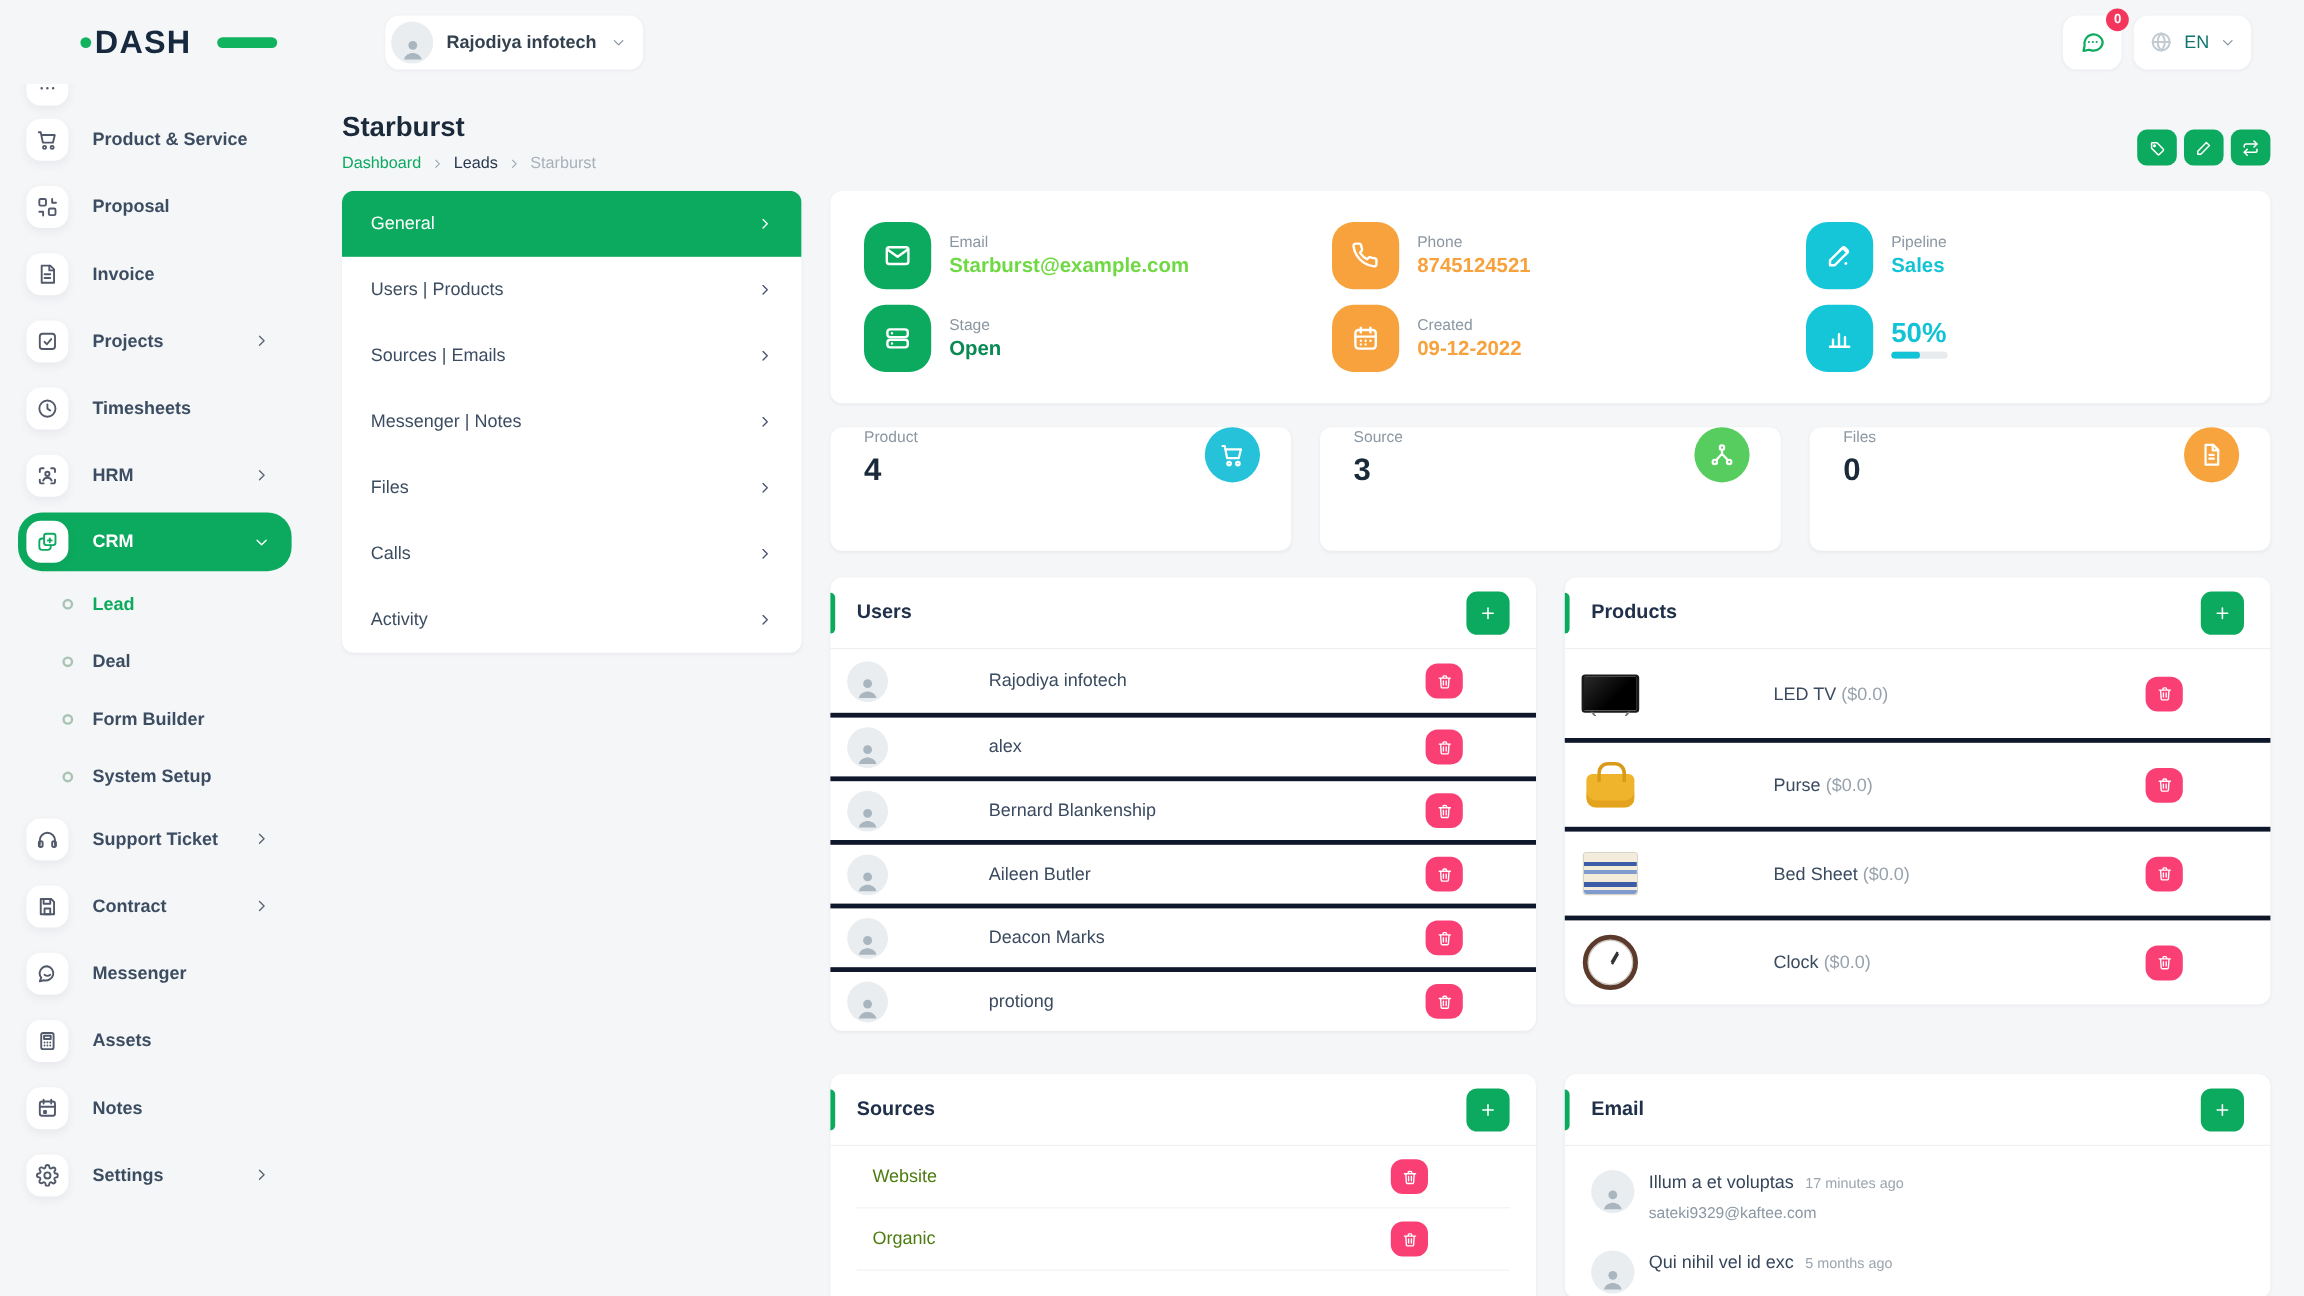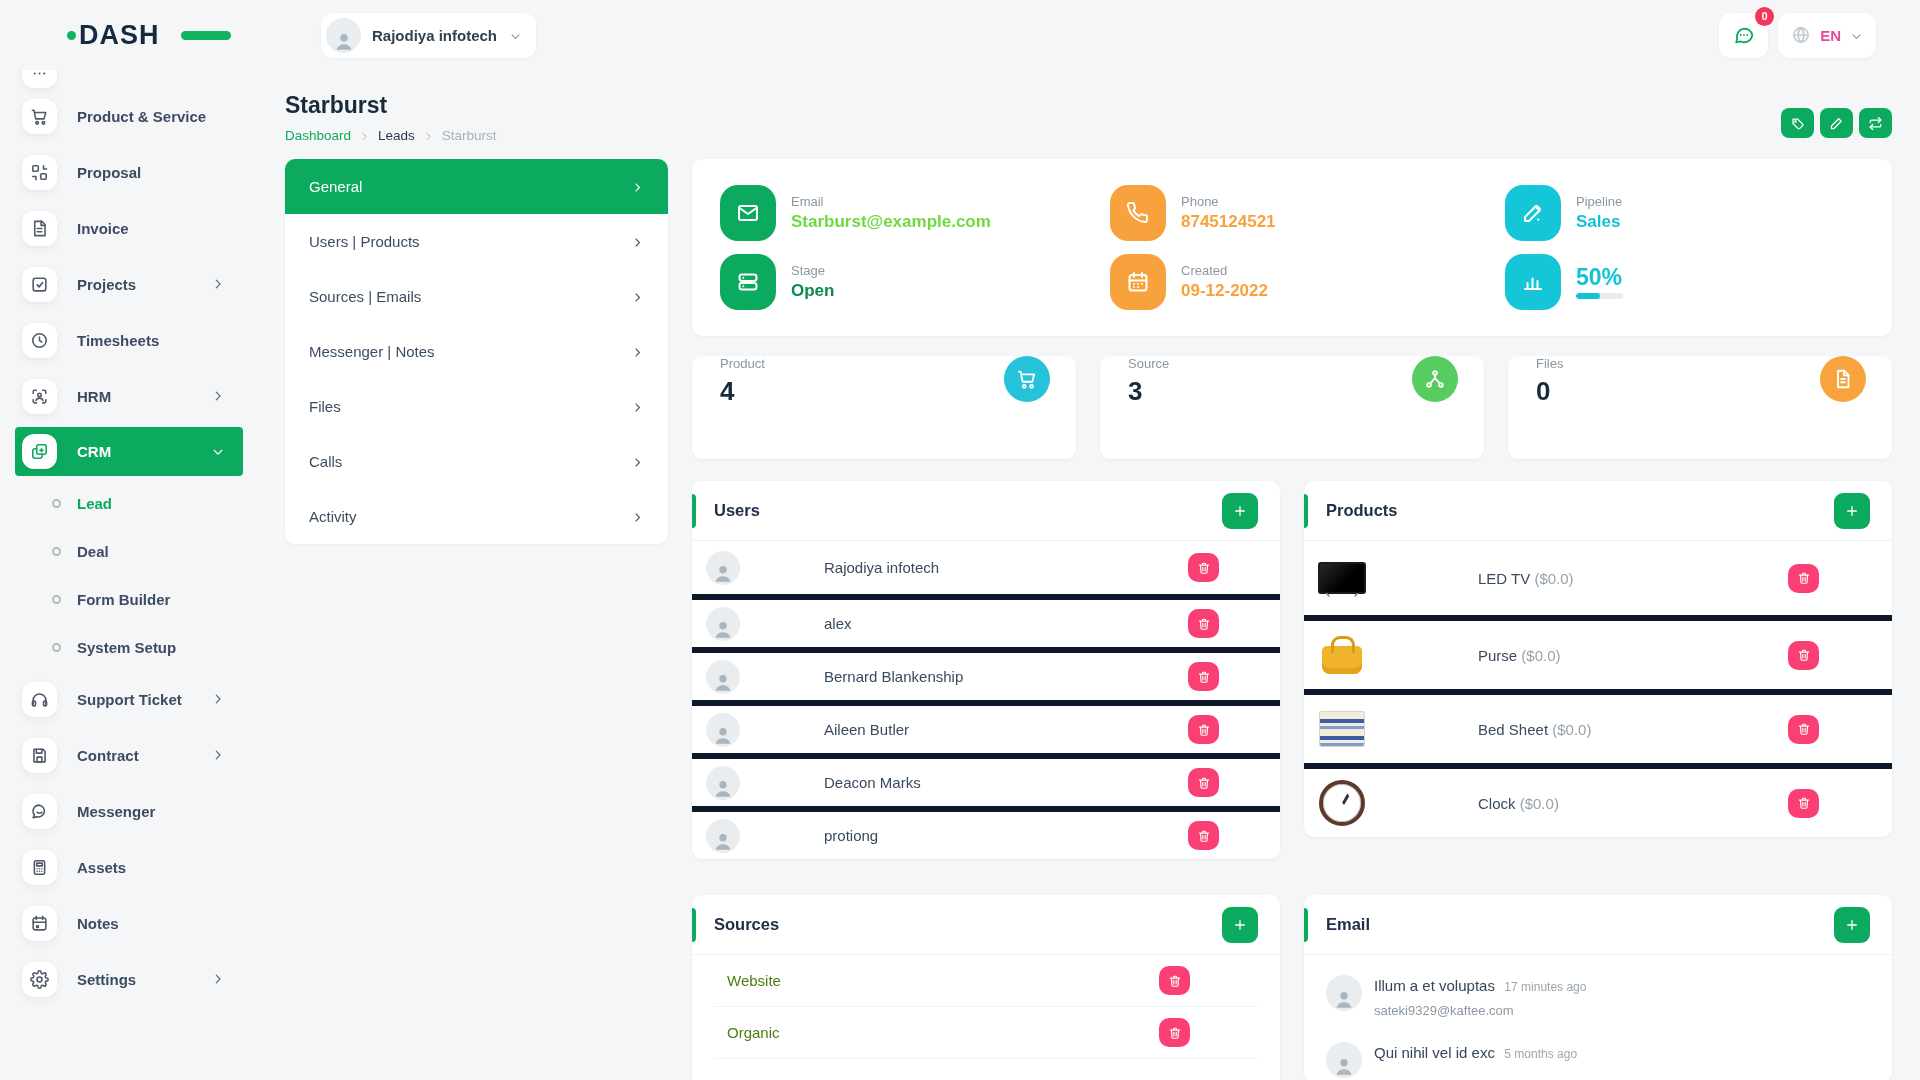--- a/index.html
+++ b/index.html
@@ -19,37 +19,37 @@
   .company .avatar{width:35px;height:35px}
   .company-name{margin:0 12px 0 11px;font-size:15px;font-weight:600;color:#33414f}
   .chev-sm{width:13px;height:13px;color:#8a95a1}
   .tb-right{margin-left:auto;display:flex;align-items:center;gap:10px}
   .tb-pill{height:45px;background:#fff;border-radius:12px;box-shadow:0 1px 3px rgba(30,40,60,.05);display:flex;align-items:center;justify-content:center}
   .chatbtn{width:49px;position:relative;color:#0caa5e}
   .chatbtn [data-icon]{width:22px;height:22px}
   .badge{position:absolute;top:-6px;right:-6px;min-width:19px;height:19px;border-radius:50%;background:#f5365c;color:#fff;font-size:11px;font-weight:700;display:flex;align-items:center;justify-content:center;padding:0 4px}
   .langbtn{padding:0 13px;gap:9px}
   .globe{width:20px;height:20px;color:#c3cbd2}
-  .lang-code{font-size:15px;font-weight:700;color:#ec4899}
+  .lang-code{font-size:15px;font-weight:400;color:#0f766e}
 
   
   .sidebar{position:absolute;left:0;top:0;width:258px;height:1080px;padding-top:52px;z-index:1}
   .s-item{display:flex;align-items:center;height:56px;padding:0 33px 0 22px;font-size:15px;font-weight:600;color:#3c4d62}
   .tile{width:35px;height:35px;background:#fff;border-radius:12px;box-shadow:0 3px 8px rgba(40,50,70,.07);display:flex;align-items:center;justify-content:center;color:#51596b;flex:none}
   .tile-ic{width:19px;height:19px}
   .s-label{margin-left:20px;white-space:nowrap}
   .chev{display:none;width:14px;height:14px;margin-left:auto;color:#5b6777}
   .x-right .chev-r{display:block}
   .x-down .chev-d{display:block}
   .bullet{display:none}
   .k-sub{height:48px;padding-left:52px}
   .k-sub .bullet{display:block;width:9px;height:9px;border:2.5px solid #a9c4b4;border-radius:50%;flex:none}
   .k-sub .s-label{margin-left:16px}
   .k-sub.act{color:#0caa5e}
-  .k-tile.act{background:#0caa5e;border-radius:4px;margin:3px 15px;height:49px;padding:0 18px 0 7px;color:#fff}
+  .k-tile.act{background:#0caa5e;border-radius:20px;margin:3px 15px;height:49px;padding:0 18px 0 7px;color:#fff}
   .k-tile.act .tile{color:#0caa5e}
   .k-tile.act .chev{color:#fff}
   .k-partial{height:36px}
   .k-partial .tile{height:36px;align-items:flex-end;padding-bottom:5px}
 
   
   .main{position:absolute;left:258px;top:70px;right:0;bottom:0;overflow:hidden;padding:22px 28px 0 27px}
   .page-head{display:flex;justify-content:space-between;align-items:flex-start;margin-bottom:16px}
   .page-head h1{font-size:23px;font-weight:700;color:#1b2a3a;margin-bottom:9px}
   .crumbs{display:flex;align-items:center;gap:8px;font-size:13.5px}
@@ -99,21 +99,21 @@
   .st-cyan{background:#25c2d9}.st-green{background:#56cd5e}.st-orange{background:#f7a43f}
 
   
   .two-col{display:flex;gap:24px}
   .col{flex:1;min-width:0}
   .card-h{display:flex;align-items:center;height:60px;padding:0 22px;border-bottom:1px solid #eef0f2;position:relative}
   .card-h::before{content:'';position:absolute;left:0;top:13px;height:34px;width:4px;background:#0caa5e;border-radius:0 4px 4px 0}
   .card-h h2{font-size:16.5px;font-weight:700;color:#20304a}
   .add-btn{margin-left:auto;width:36px;height:36px;border-radius:9px;background:#0caa5e;color:#fff;display:flex;align-items:center;justify-content:center}
   .add-btn [data-icon]{width:16px;height:16px}
-  .row{display:flex;align-items:center;border-top:6px solid #0f172a}
+  .row{display:flex;align-items:center;border-top:4px solid #0f172a}
   .rows > .row:first-of-type{border-top:none}
   .avatar{width:34px;height:34px;border-radius:50%;background:#e9edf0;color:#a9b6c0;display:flex;align-items:flex-end;justify-content:center;overflow:hidden;flex:none}
   .avatar [data-icon]{width:26px;height:26px;margin-bottom:-1px}
   .del-btn{margin-left:auto;width:31px;height:29px;border-radius:10px;background:#fa3f74;color:#fff;display:flex;align-items:center;justify-content:center;flex:none}
   .del-btn [data-icon]{width:14px;height:14px}
 
   .users-card{margin-bottom:36px}
   .u-row{height:53px;padding:0 61px 0 14px}
   .row-name{margin-left:84px;font-size:15px;color:#3a4a5f}
 

